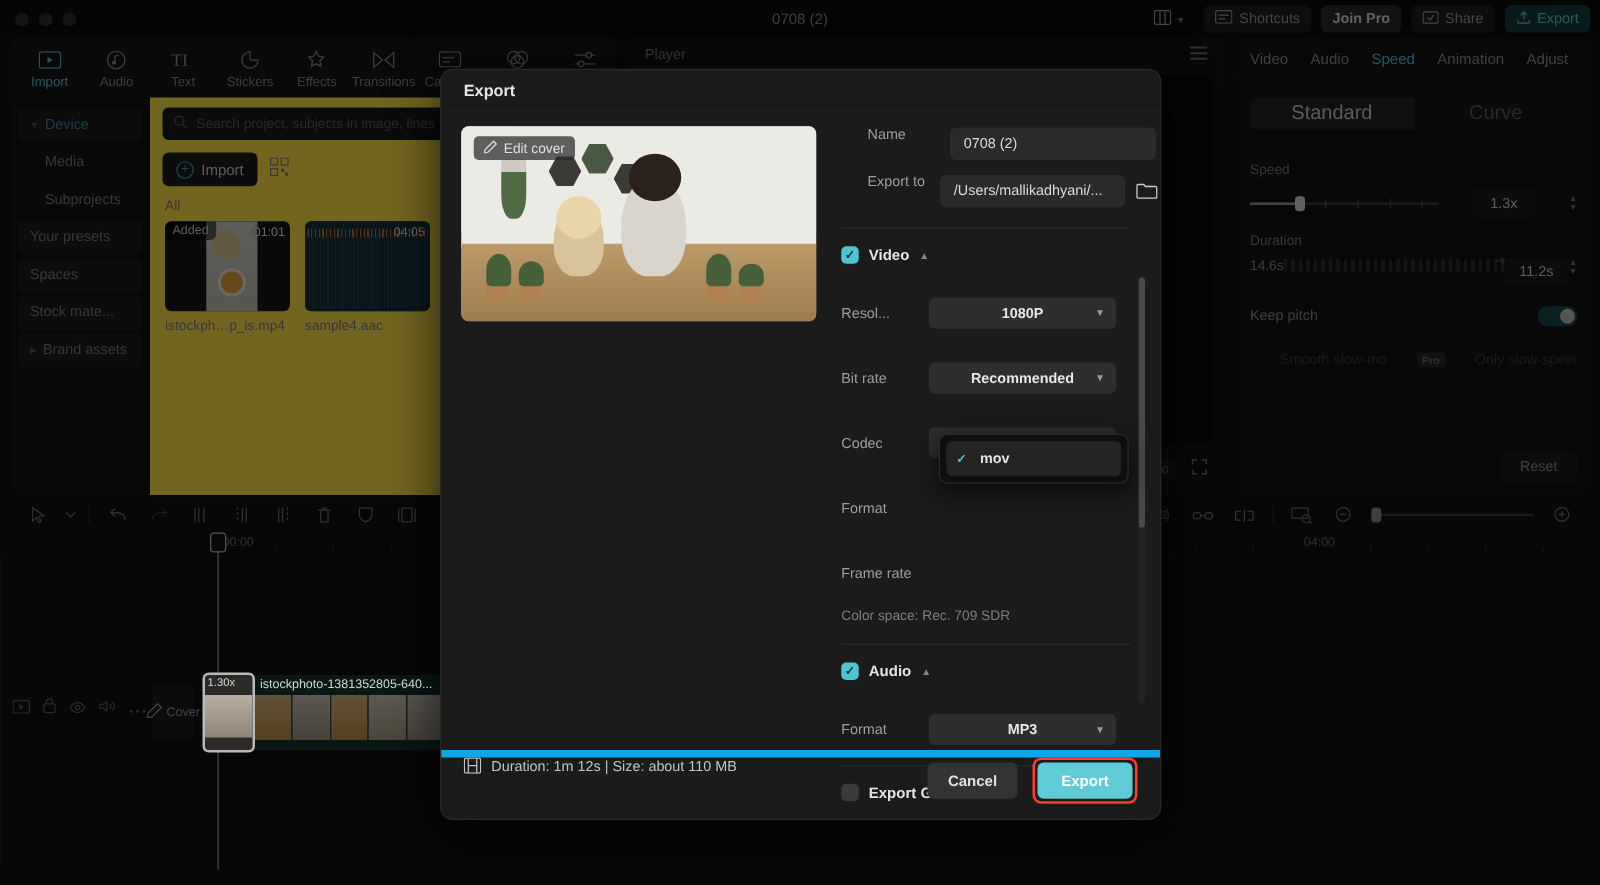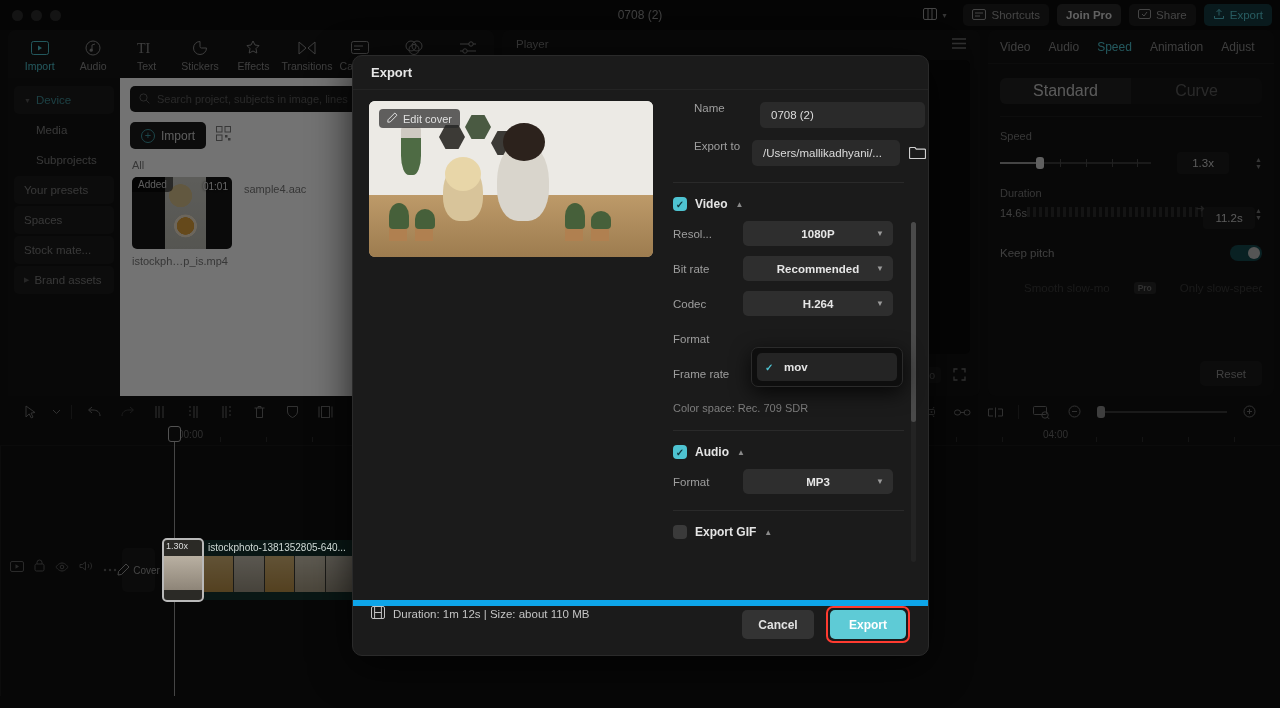--- a/index.html
+++ b/index.html
@@ -63,21 +63,21 @@
     font-size: 11.5px; color: #7d7d7d;
   }
   .side-item.group { color: #3f8e96; }
   .side-item.sel { background: #1c1c1c; }
   .side-item .arrow { font-size: 7px; margin-right: 5px; color: #555; }
   .side-item.indent { padding-left: 22px; }
 
   
   .media {
     position: absolute; top: 78px; left: 120px; width: 374px; height: 318px;
-    background: #ffffff;
+    background: #fde047;
   }
   .search {
     margin: 8px 10px 0 10px; height: 26px; background: #1a1a1a; border-radius: 5px;
     display: flex; align-items: center; padding: 0 9px; gap: 7px;
     font-size: 11px; color: #5c5c5c;
   }
   .mrow {
     display: flex; align-items: center; margin: 10px 10px 0 10px; gap: 10px;
   }
   .import-btn {
@@ -358,21 +358,21 @@
     display: flex; align-items: center; gap: 8px; margin-top: 14px;
     font-size: 12px; font-weight: bold; color: #e4e4e4;
   }
   .cbox {
     width: 14px; height: 14px; border-radius: 4px; background: #4ec3d1;
     display: flex; align-items: center; justify-content: center;
     color: #10343a; font-size: 10px; font-weight: bold;
   }
   .cbox.off { background: #3a3a3a; }
   .caret { font-size: 8px; color: #8a8a8a; }
-  .srow { display: flex; align-items: center; height: 25px; margin-top: 10px; }
+  .srow { display: flex; align-items: center; height: 25px; margin-top: 27px; }
   .slabel { width: 70px; font-size: 11.5px; color: #9e9e9e; }
   .sel-box {
     width: 150px; height: 25px; background: #2e2e2e; border-radius: 5px;
     display: flex; align-items: center; justify-content: center;
     position: relative; font-size: 11.5px; font-weight: bold; color: #e6e6e6;
   }
   .sel-box .cv { position: absolute; right: 9px; font-size: 8px; color: #9a9a9a; font-weight: normal; }
   .cspace { font-size: 11px; color: #7e7e7e; margin-top: 16px; }
   .scroll-rail {
     position: absolute; right: 12px; top: 132px; width: 5px; height: 340px;
@@ -616,20 +616,24 @@
     <div class="mgrid">
       <div class="mcard">
         <div class="mthumb">
           <div class="food"></div>
           <div class="badge-added">Added</div>
           <div class="badge-dur">01:01</div>
         </div>
         <div class="mname">istockph…p_is.mp4</div>
       </div>
       <div class="mcard">
+        <div class="mthumb">
+          <div class="wave"></div>
+          <div class="badge-dur">04:05</div>
+        </div>
         <div class="mname">sample4.aac</div>
       </div>
     </div>
   </div>
 
   <div class="player">
     <div class="player-head">
       <span>Player</span>
       <span>
         <svg width="14" height="11" viewBox="0 0 14 11">

